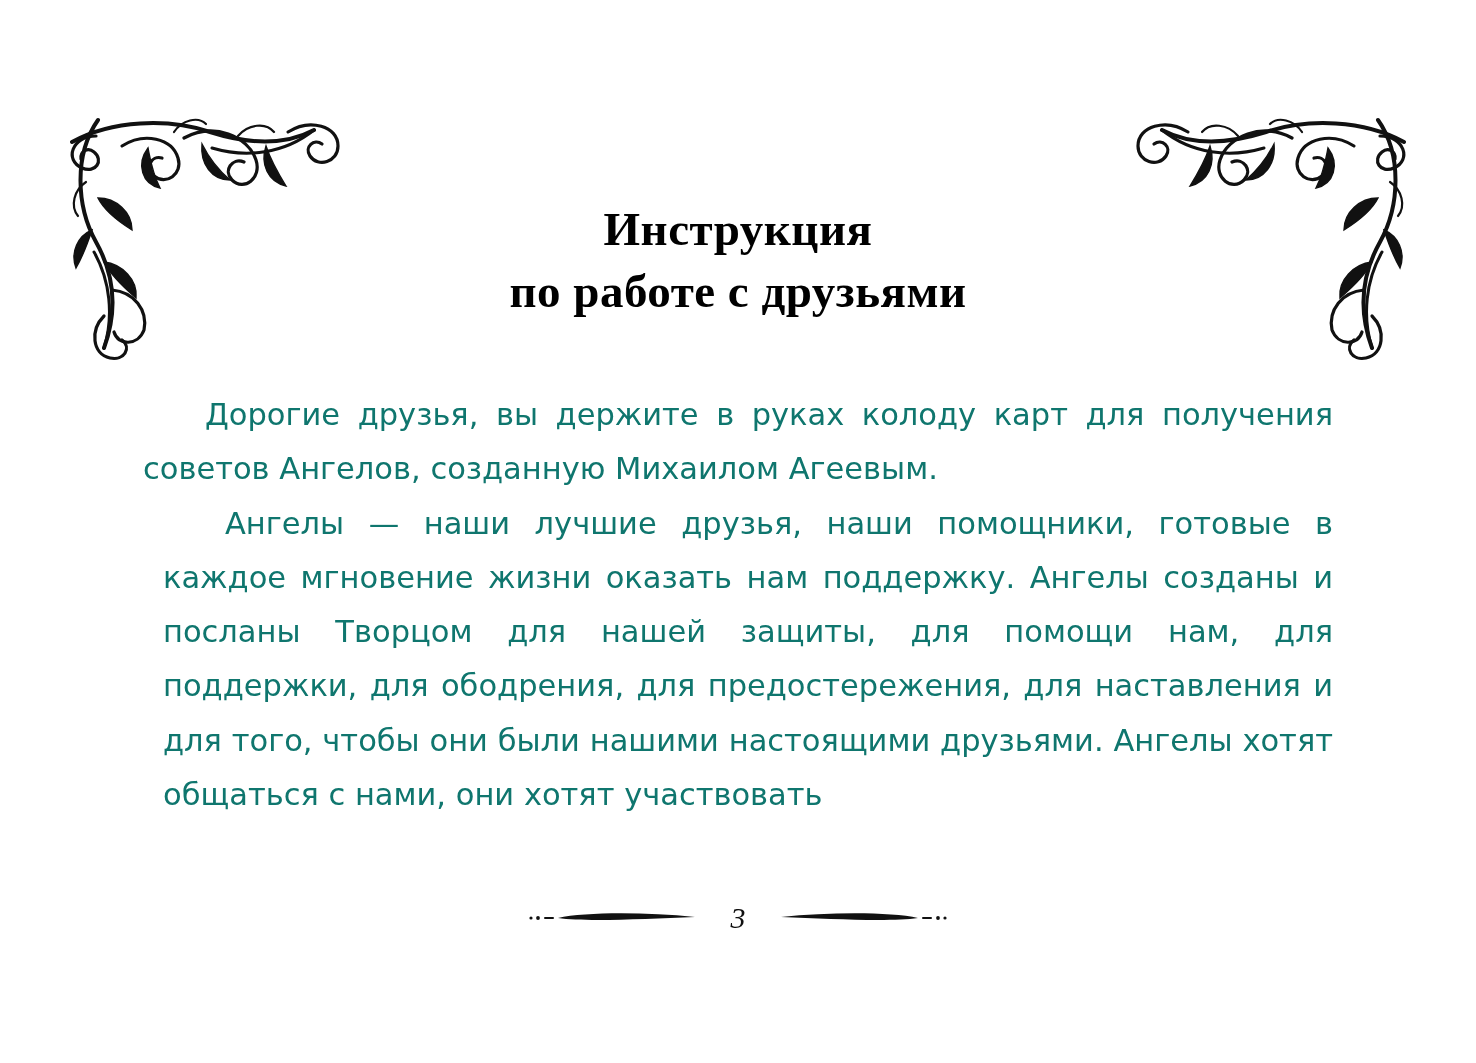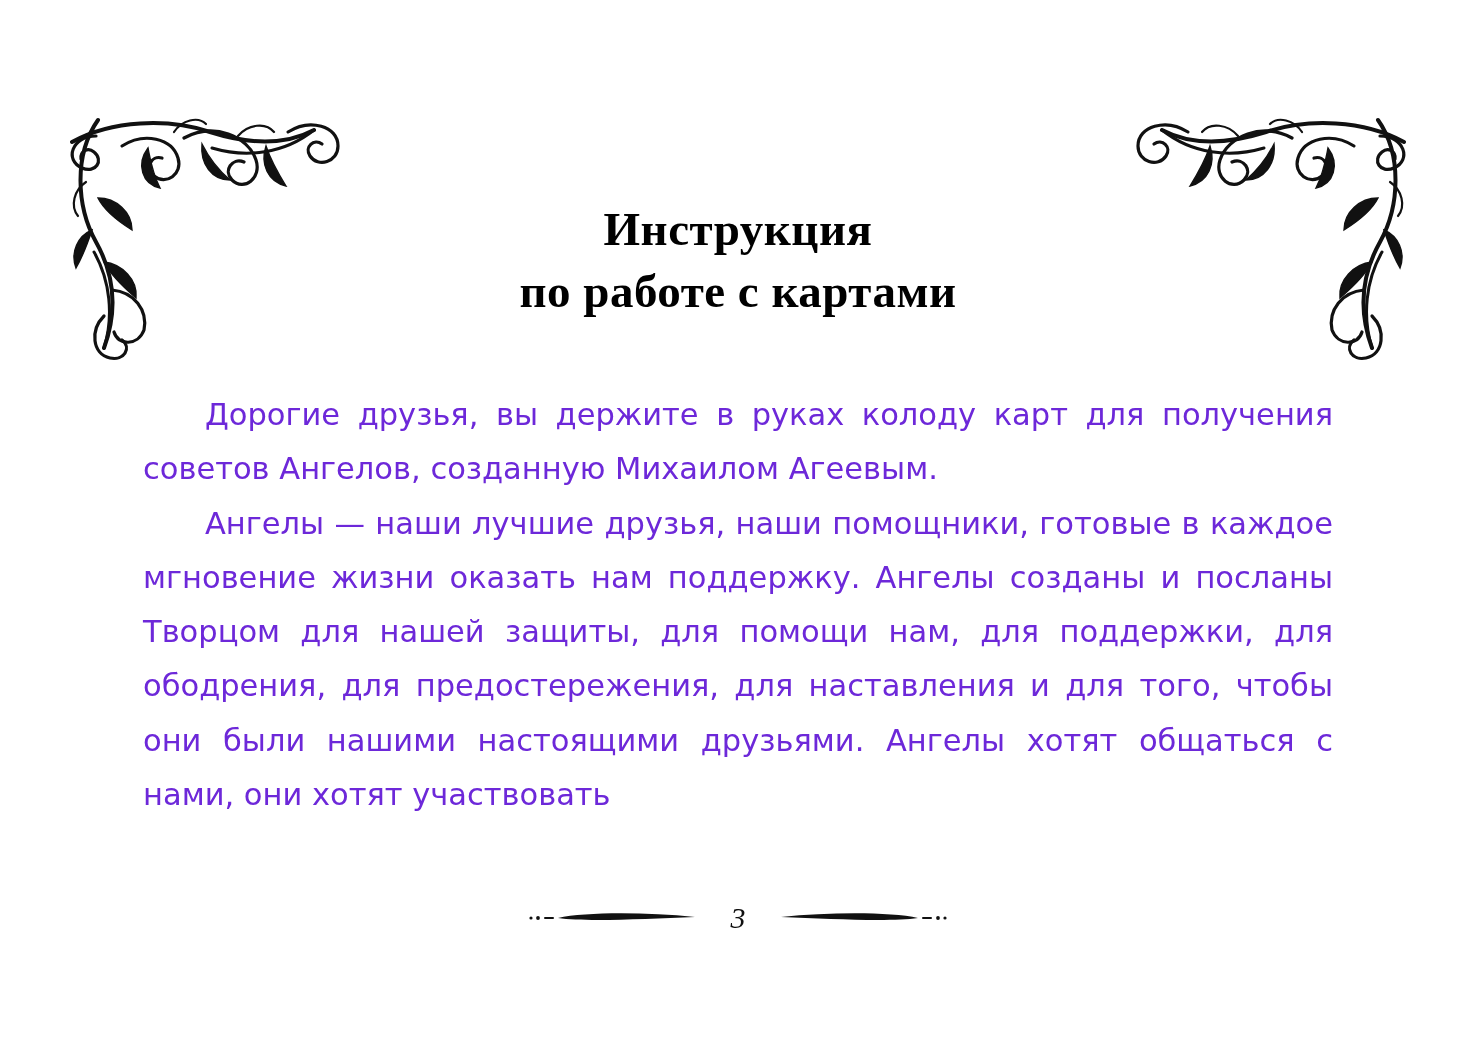--- a/index.html
+++ b/index.html
@@ -58,29 +58,29 @@
 
   
   .body-text {
     position: absolute;
     left: 143px;
     right: 143px;
     top: 388px;
     font-family: "DejaVu Sans", sans-serif;
     font-size: 30.5px;
     line-height: 1.78;
-    color: #6d28d9;
+    color: #0f766e;
     text-align: justify;
     text-justify: inter-word;
   }
   .body-text p {
     margin: 0;
     text-indent: 62px;
   }
-  .body-text p + p { margin-top: 0; }
+  .body-text p + p { margin-top: 0; margin-left: 20px; }
 
   
   .footer {
     position: absolute;
     left: 0;
     right: 0;
     bottom: 128px;
     display: flex;
     align-items: center;
     justify-content: center;
@@ -158,21 +158,21 @@
         <path d="M60 188 C82 190, 96 208, 92 228 C86 244, 66 244, 62 230"></path>
         <path d="M122 30 C130 18, 146 14, 154 22" stroke-width="2.2"></path>
         <path d="M186 34 C196 22, 214 20, 222 30" stroke-width="2.2"></path>
         <path d="M34 80 C22 88, 18 104, 26 114" stroke-width="2.2"></path>
       </g>
     </svg>
   </div>
 
   <div class="title-block">
     <div class="title-line-1">Инструкция</div>
-    <div class="title-line-2">по работе с картами</div>
+    <div class="title-line-2">по работе с друзьями</div>
   </div>
 
   <div class="body-text">
     <p>Дорогие друзья, вы держите в руках колоду карт для получения советов Ангелов, созданную Михаилом Агеевым.</p>
     <p>Ангелы — наши лучшие друзья, наши помощники, готовые в каждое мгновение жизни оказать нам поддержку. Ангелы созданы и посланы Творцом для нашей защиты, для помощи нам, для поддержки, для ободрения, для предостережения, для наставления и для того, чтобы они были нашими настоящими друзьями. Ангелы хотят общаться с нами, они хотят участвовать</p>
   </div>
 
   <div class="footer">
     <svg class="footer-rule" width="180" height="22" viewBox="0 0 180 22" xmlns="http://www.w3.org/2000/svg" aria-hidden="true">
       <g fill="#111111" stroke="#111111">

